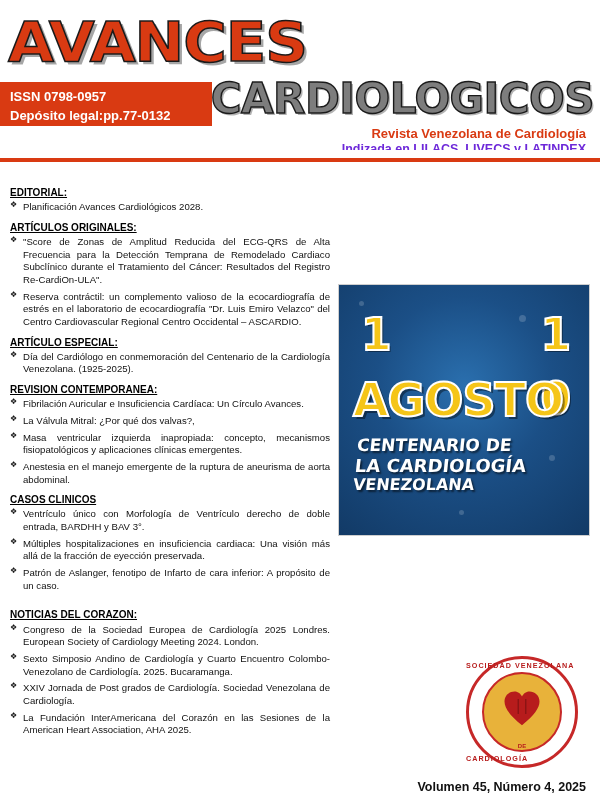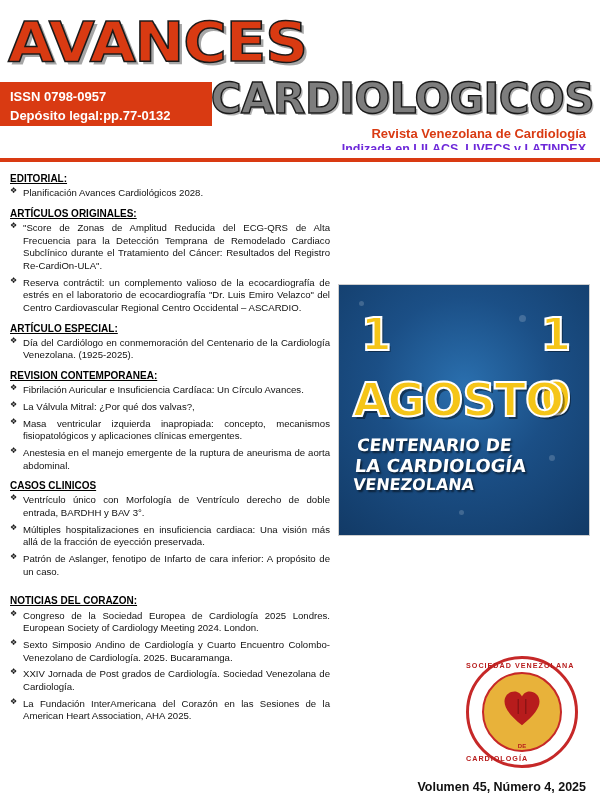--- a/index.html
+++ b/index.html
@@ -99,21 +99,21 @@
     color: #111111;
     line-height: 1.32;
   }
   .sec-title {
     font-weight: bold;
     text-decoration: underline;
     font-size: 10px;
     margin: 7px 0 2px 0;
     color: #000000;
   }
-  .sec-title.first { margin-top: 4px; }
+  .sec-title.first { margin-top: 18px; }
   ul.items {
     list-style: none;
     margin: 0;
     padding: 0;
   }
   ul.items li {
     position: relative;
     padding-left: 13px;
     margin-bottom: 4px;
     text-align: justify;

